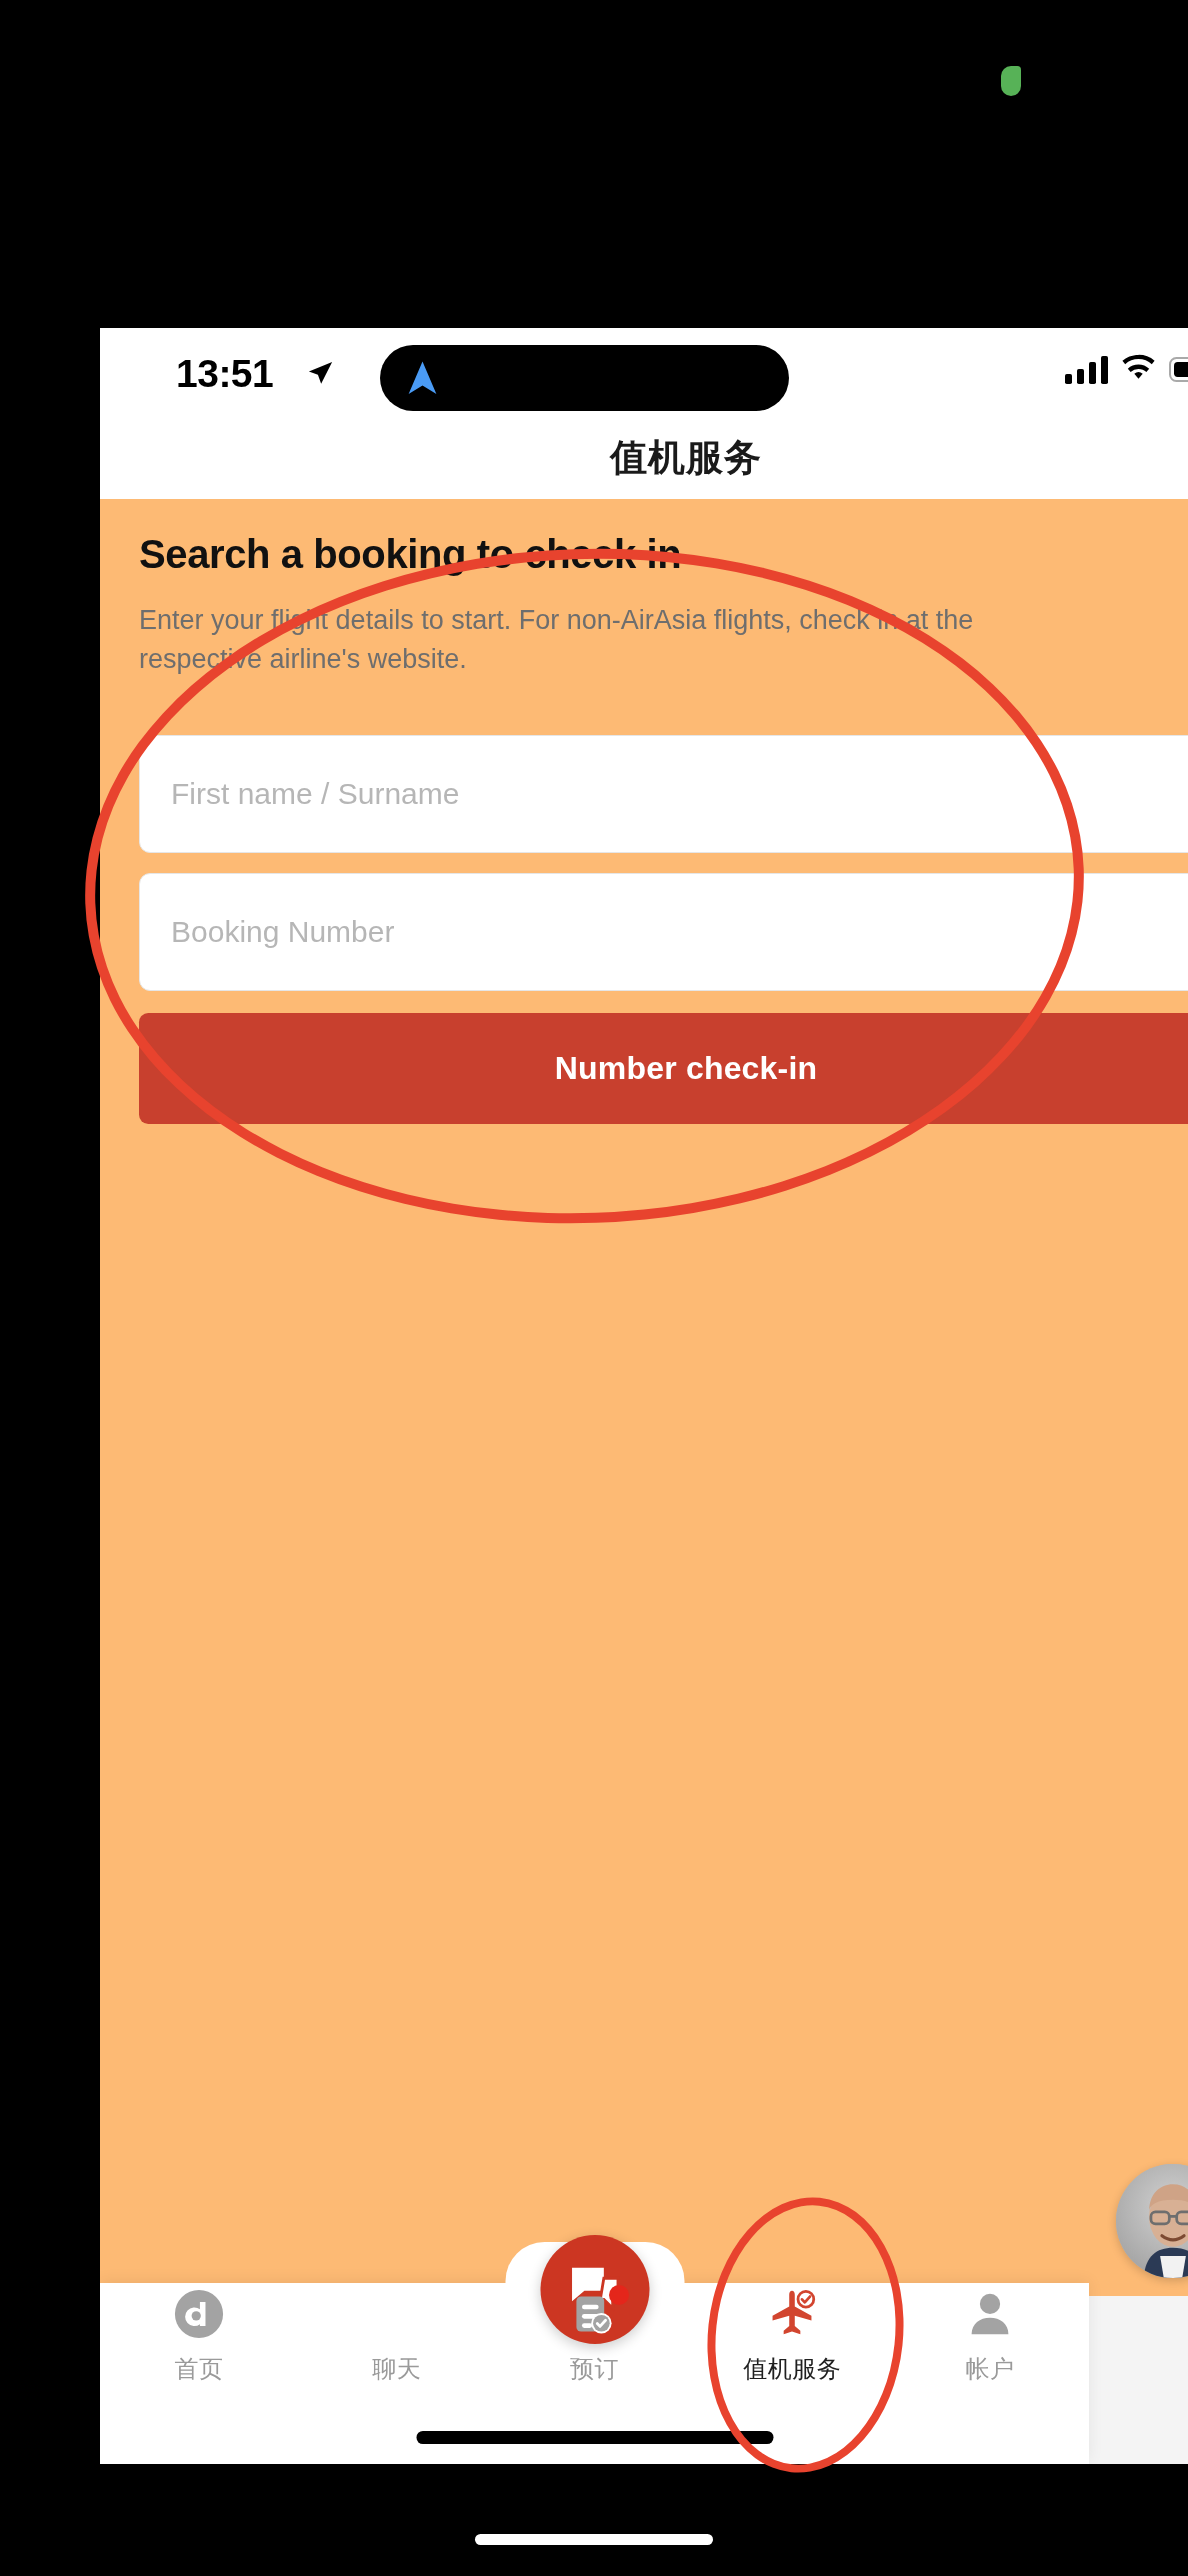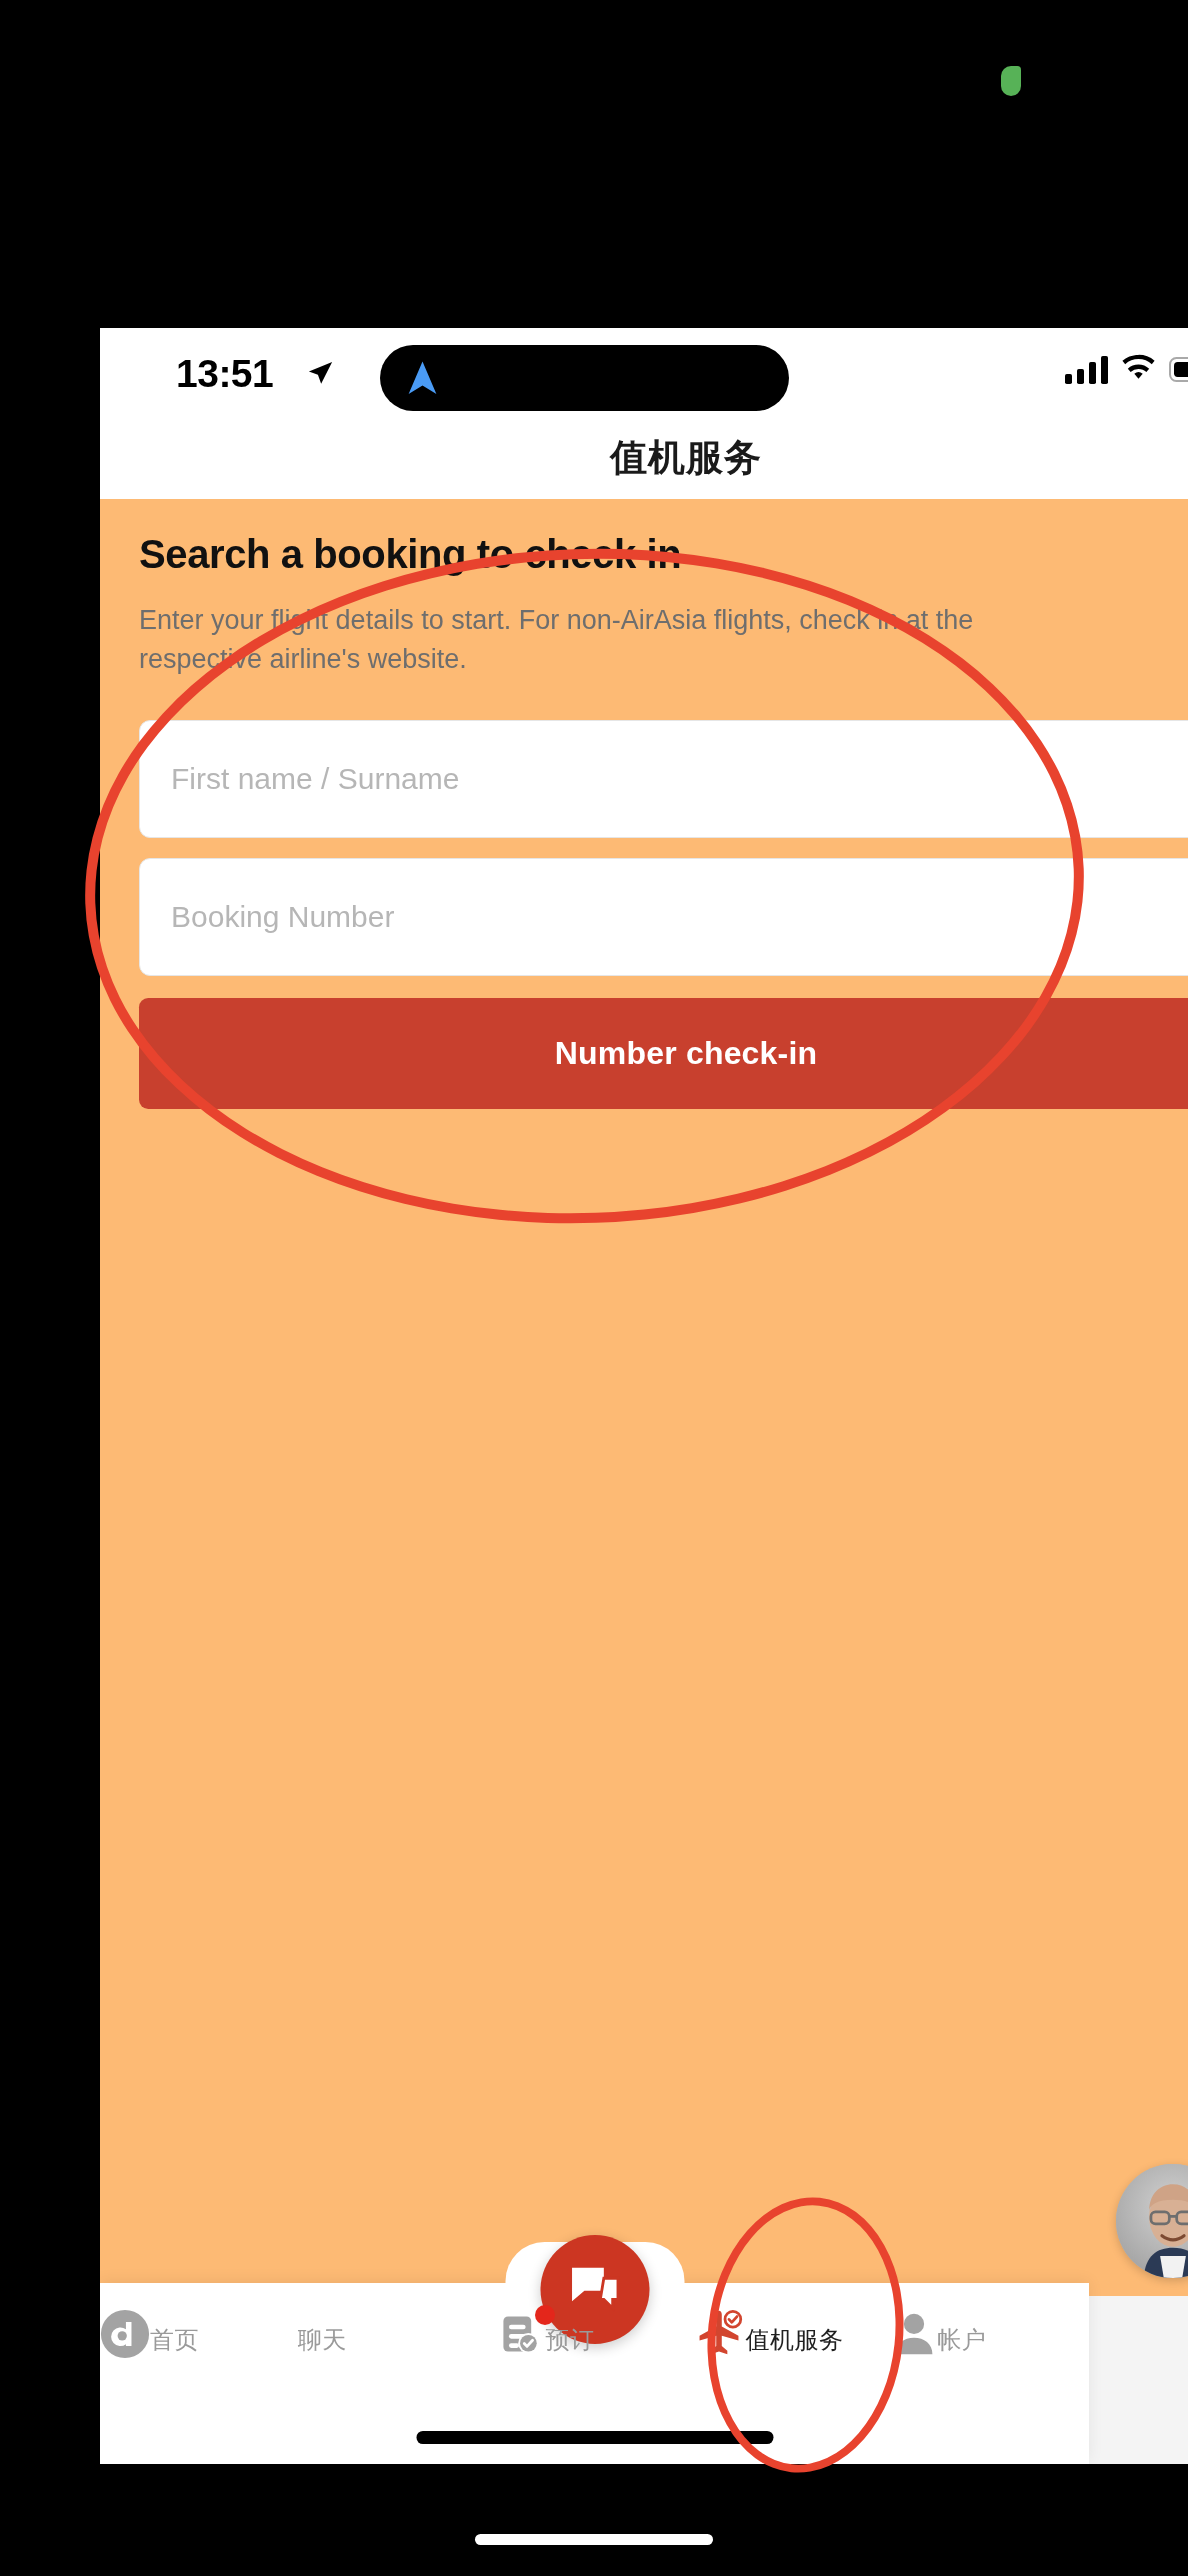--- a/index.html
+++ b/index.html
@@ -79,21 +79,21 @@
   }
 
   
   .content { padding:33px 39px 0 39px; background:#fdba74; height:1797px; }
   .page-title {
     font-size:40px; font-weight:bold; color:#111;
     letter-spacing:-0.4px; margin-bottom:24px;
   }
   .page-desc {
     font-size:27px; line-height:1.45; color:#6e6e6e;
-    margin-bottom:41px; max-width:921px;
+    margin-bottom:56px; max-width:921px;
   }
   .field {
     height:118px; background:#fff;
     border:1.8px solid #e6e6e6; border-radius:11px;
     display:flex; align-items:center;
     padding:0 31px; margin-bottom:20px;
   }
   .field-ph { font-size:30px; color:#b6b6b6; }
   .cta {
     height:111px; background:#c8402e; border-radius:9.2px;
@@ -122,22 +122,22 @@
     position:absolute; left:50%; top:-41px;
     transform:translateX(-50%);
     width:179px; height:64px; background:#fff;
     border-radius:39px 39px 0 0;
   }
   .tabs {
     position:absolute; left:0; top:0; width:100%; height:138px;
     display:flex; align-items:flex-start;
   }
   .tab {
-    flex:1; display:flex; 
-    align-items:center; padding-top:24px;
+    flex:1; display:flex; flex-direction:column;
+    align-items:center; padding-top:4px;
   }
   .tab-ico {
     height:53px; display:flex; align-items:center;
     justify-content:center; position:relative;
   }
   .tab-label {
     margin-top:13px; font-size:24px; color:#9a9a9a; letter-spacing:0.5px;
   }
   .tab.active .tab-label { color:#1f1f1f; }
   .badge {

